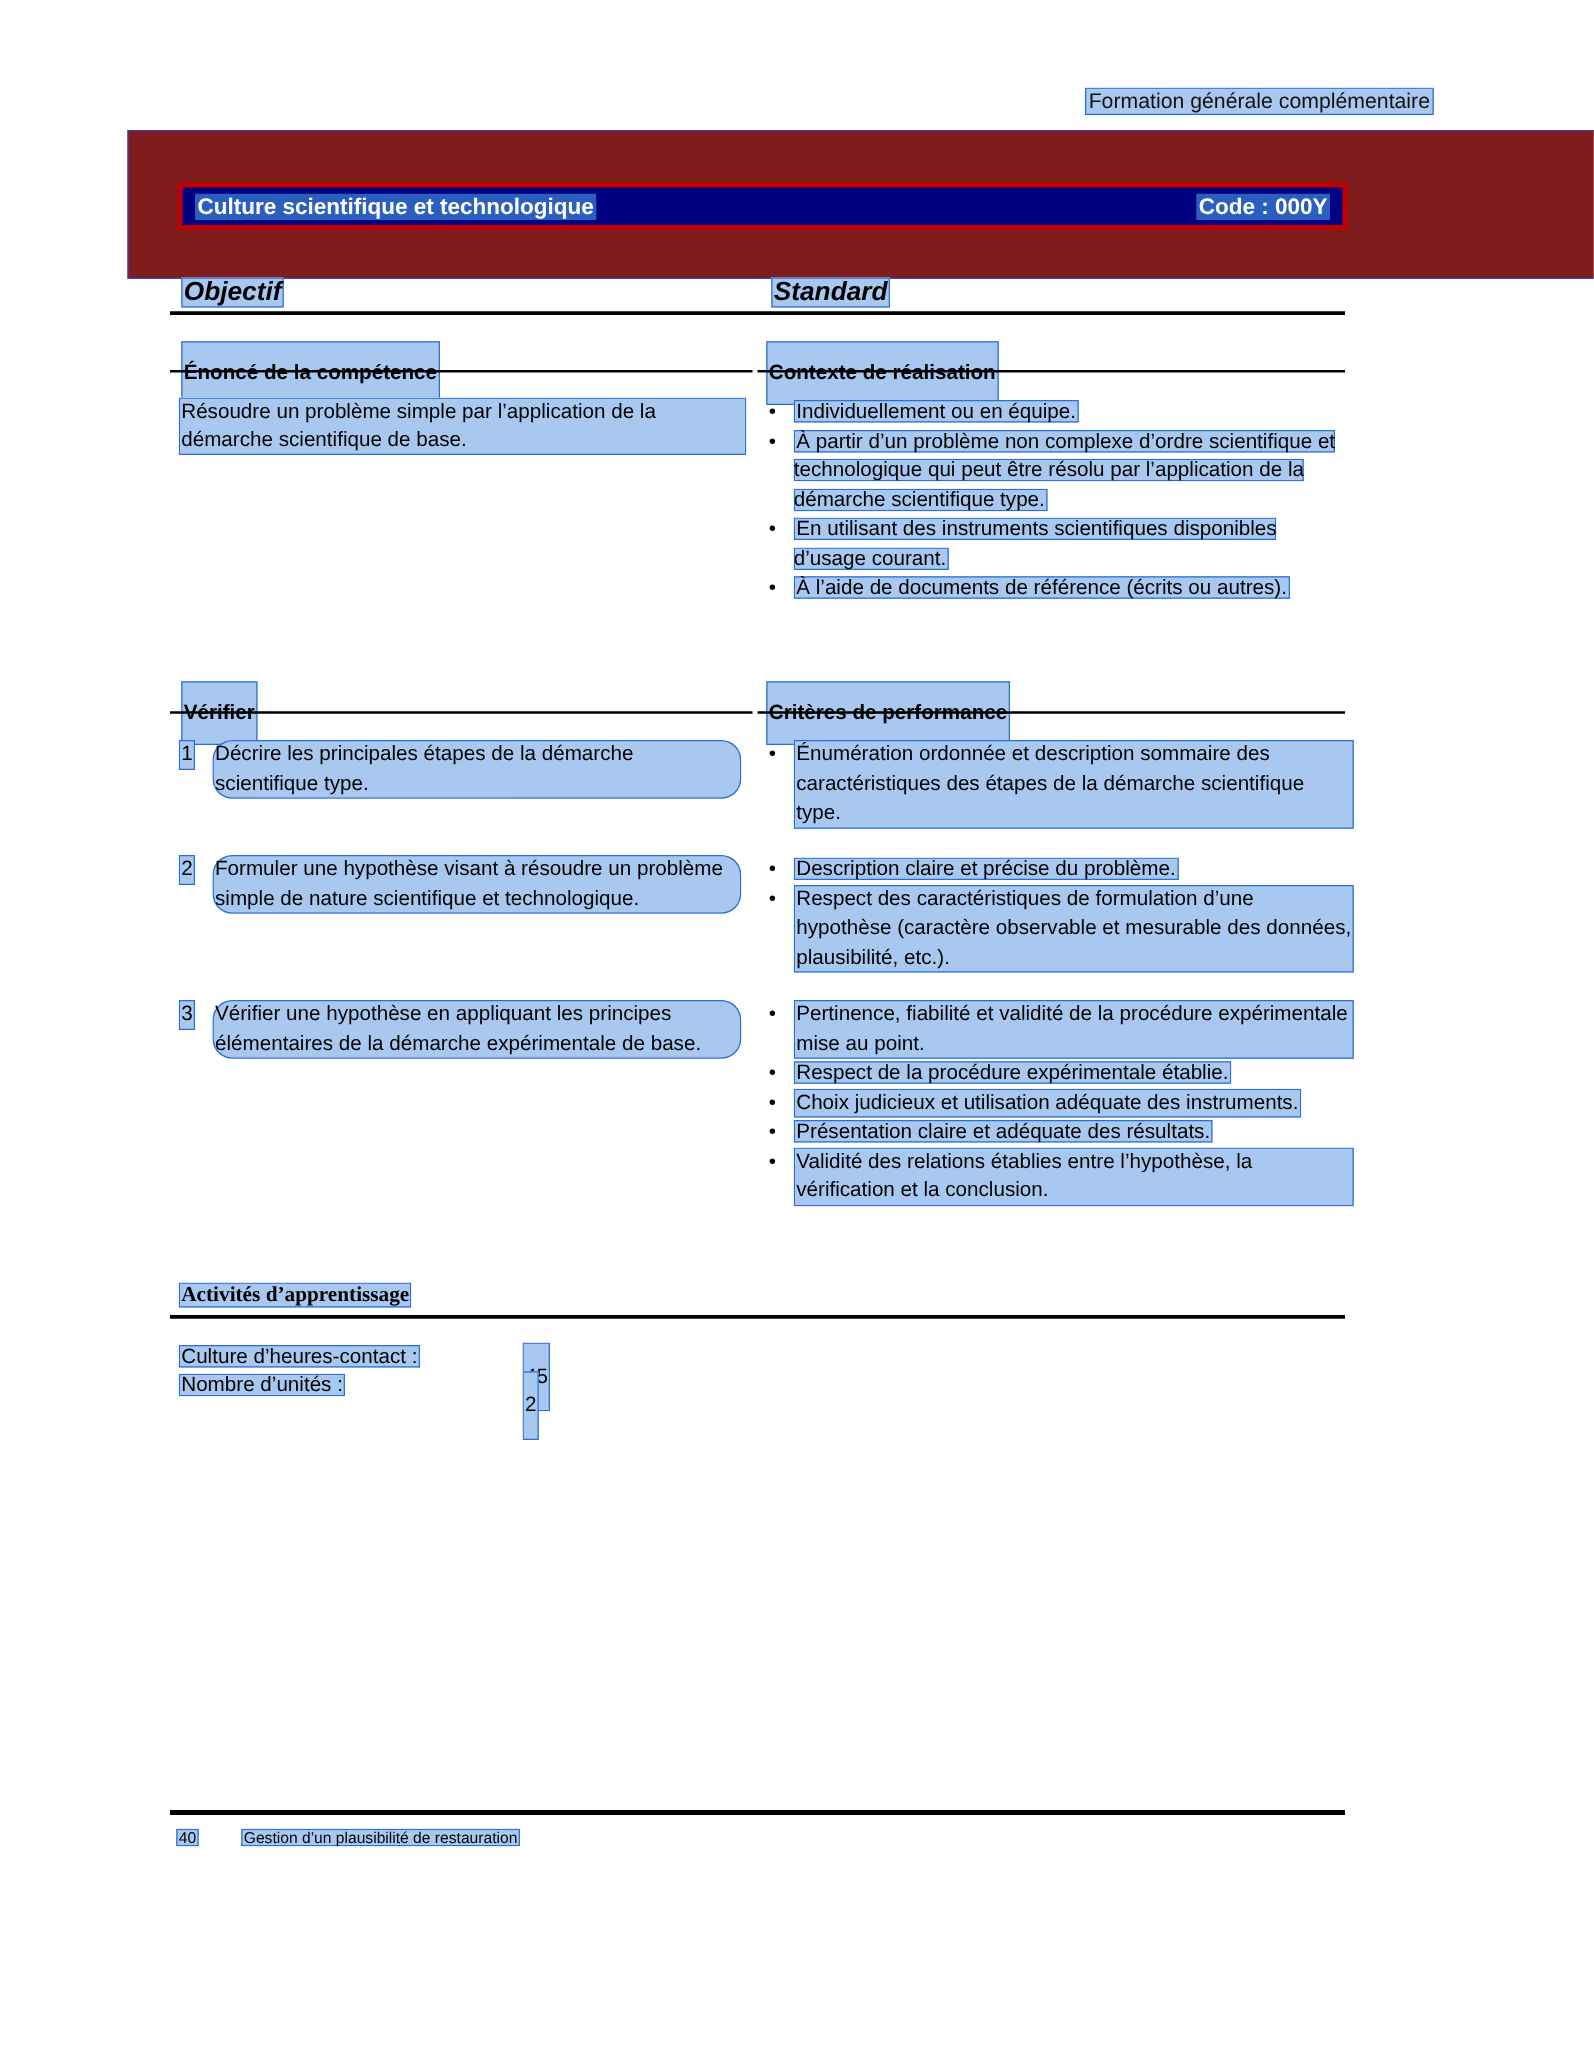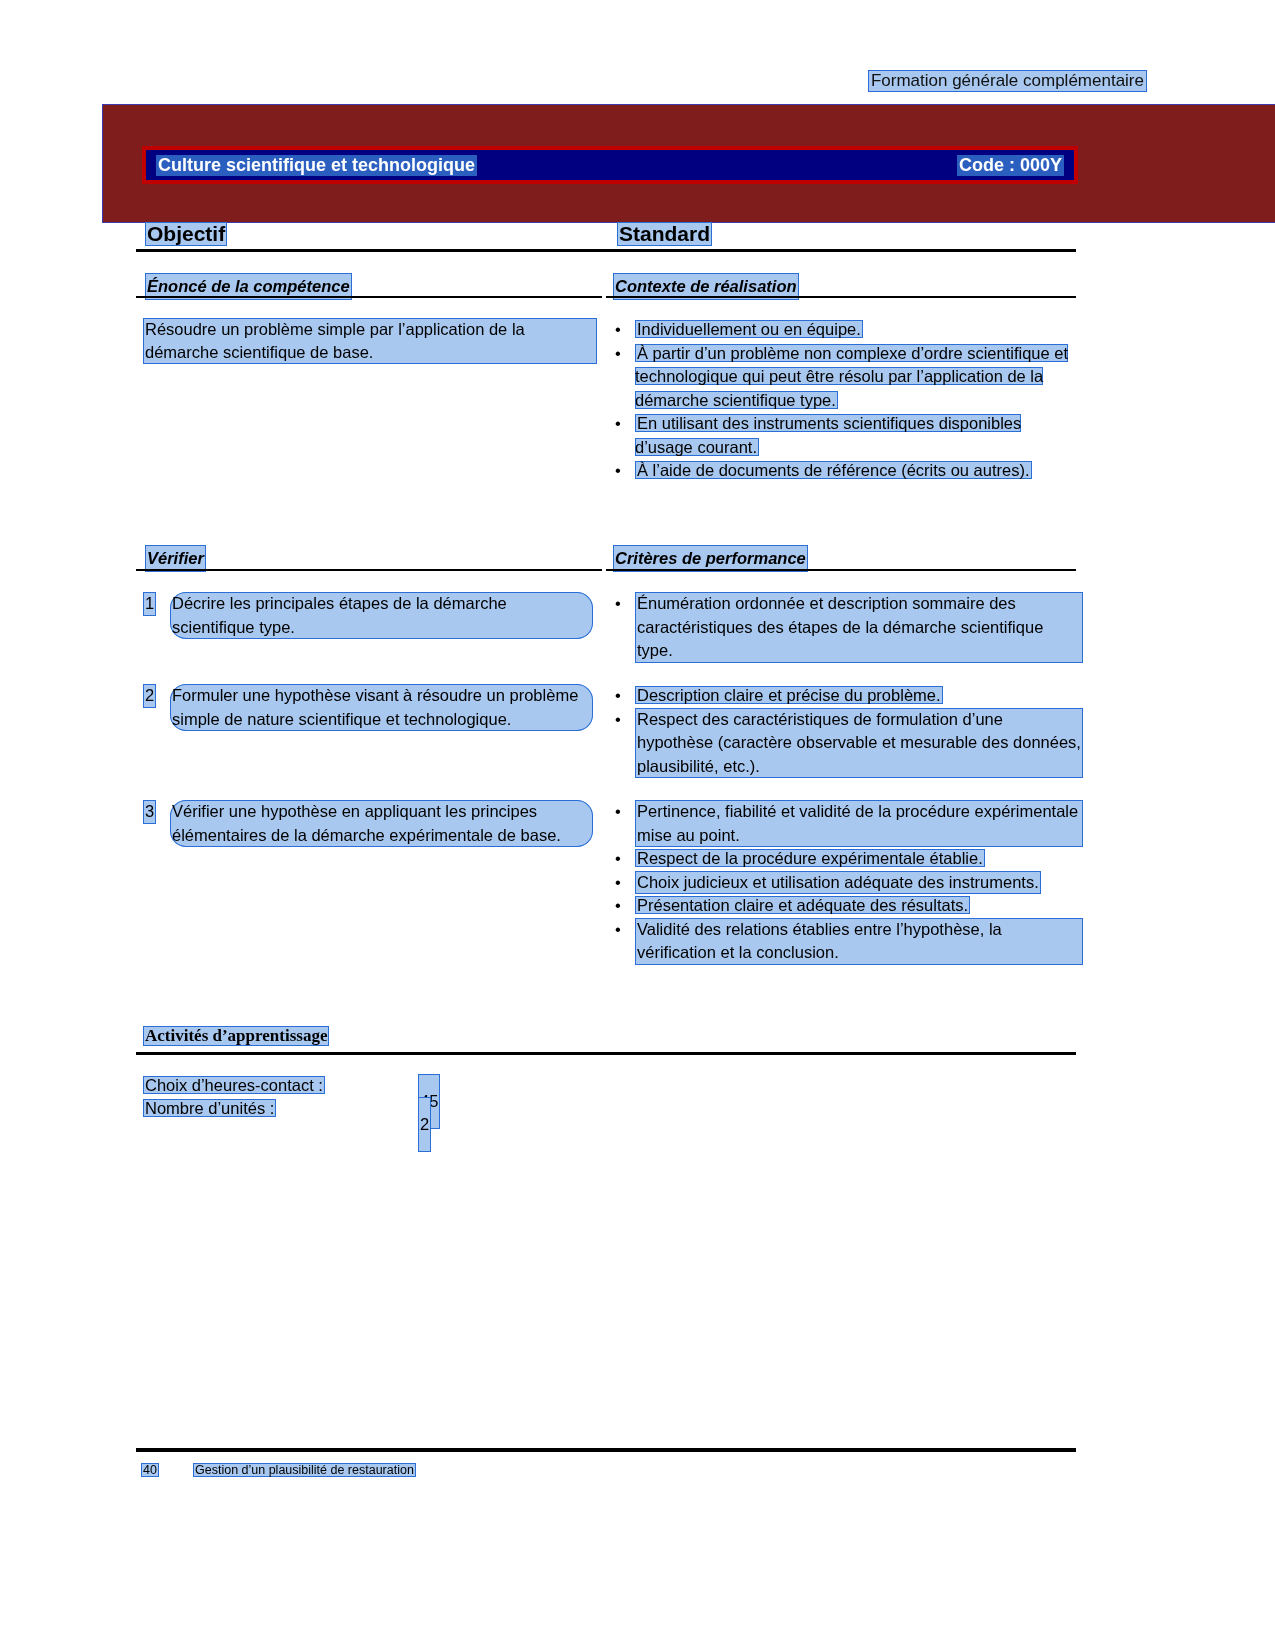--- a/index.html
+++ b/index.html
@@ -82,29 +82,29 @@
   .rule {
     position: absolute;
     left: 136px;
     width: 940px;
     height: 3px;
     background: #000000;
   }
   .sect-head {
     position: absolute;
     font-size: 21px;
+    font-style: italic;
     font-weight: bold;
     padding: 0 2px;
   }
   .col-head {
     position: absolute;
     font-size: 16.5px;
     font-weight: bold;
-    padding: 4px 2px;
-    font-style: italic;
+    padding: 16px 2px;
   }
   .thin-rule {
     position: absolute;
     height: 2px;
     background: #000000;
   }
   .txt {
     position: absolute;
     font-size: 16.5px;
     line-height: 23px;
@@ -235,21 +235,21 @@
     <li><span class="b">•</span><span class="t hl">Respect de la procédure expérimentale établie.</span></li>
     <li><span class="b">•</span><span class="t hl" style="display:inline-block;">Choix judicieux et utilisation adéquate des instruments.</span></li>
     <li><span class="b">•</span><span class="t hl">Présentation claire et adéquate des résultats.</span></li>
     <li><span class="b">•</span><span class="t hl" style="display:inline-block;">Validité des relations établies entre l’hypothèse, la vérification et la conclusion.</span></li>
   </ul>
 
   <div class="sect-head hl" style="left:143px; top:1026px; font-style:normal; font-size:17px;font-family:Liberation Serif, serif;">Activités d’apprentissage</div>
   <div class="rule" style="top:1052px;"></div>
 
   <div class="hours-row" style="left:143px; top:1074px; width:320px;">
-    <span class="hours-label hl">Choix d’heures-contact :</span>
+    <span class="hours-label hl">Culture d’heures-contact :</span>
     <span class="hours-val hl" style="left:275px; top:0;">45</span>
   </div>
   <div class="hours-row" style="left:143px; top:1097px; width:320px;">
     <span class="hours-label hl">Nombre d’unités :</span>
     <span class="hours-val hl" style="left:275px; top:0;">2</span>
   </div>
 
   <div class="footer-rule"></div>
   <div class="footer-text hl" style="left:141px;">40</div>
   <div class="footer-text hl" style="left:193px;">Gestion d’un plausibilité de restauration</div>

